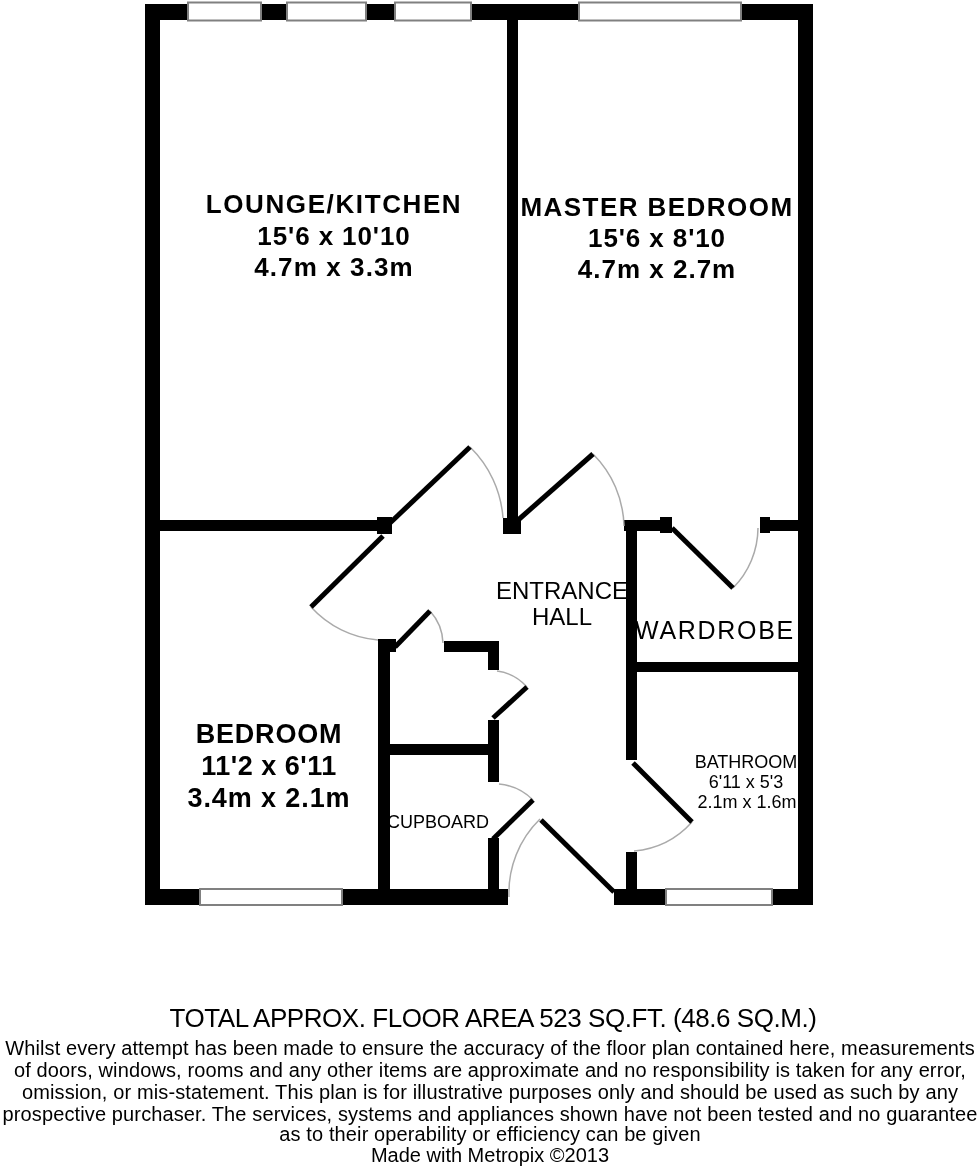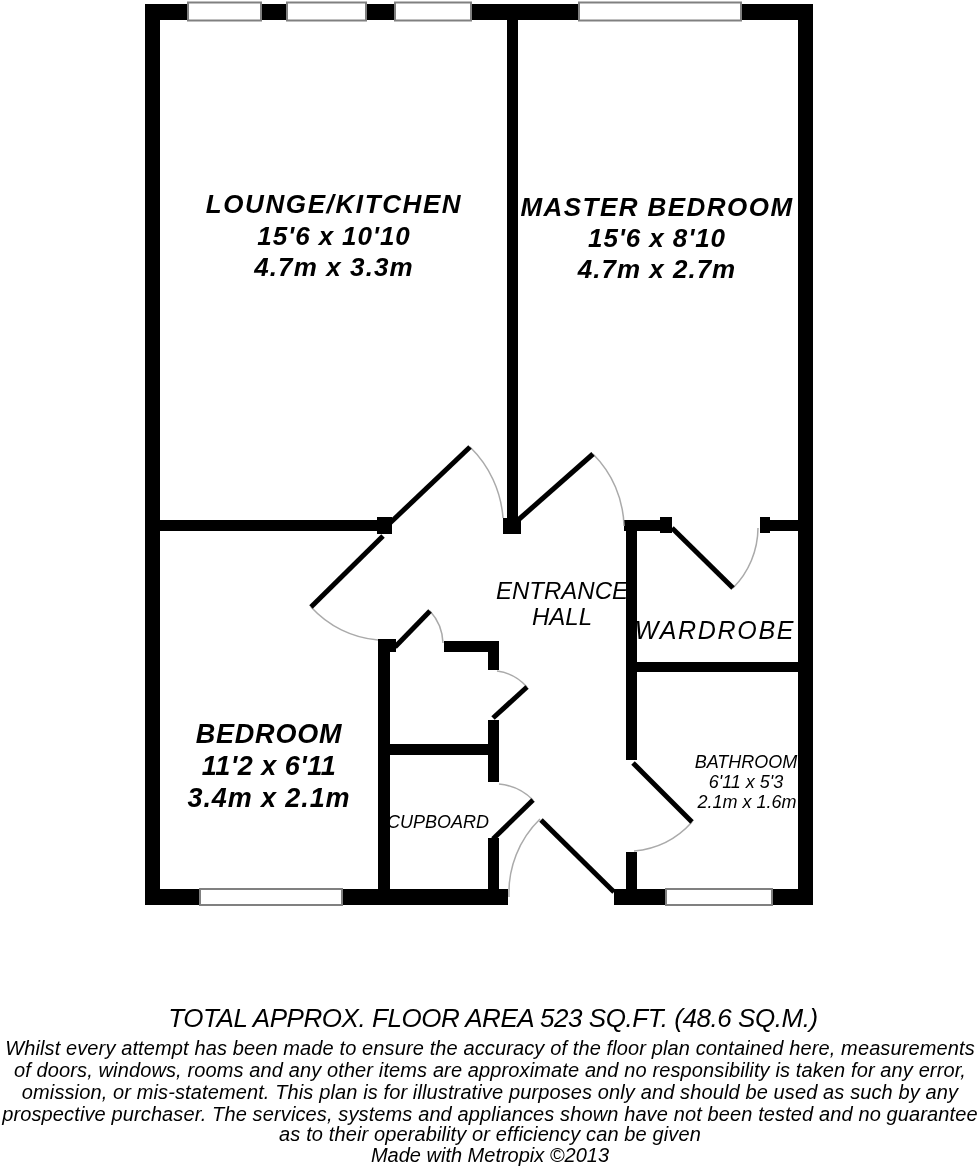--- a/index.html
+++ b/index.html
@@ -1,16 +1,16 @@
 <!DOCTYPE html>
 <html><head>
 <meta charset="utf-8">
 <style>
   html,body{margin:0;padding:0;background:#ffffff;}
-  .page{position:relative;width:980px;height:1176px;background:#ffffff;overflow:hidden;font-style:italic;}
+  .page{position:relative;width:980px;height:1176px;background:#ffffff;overflow:hidden;}
   svg{position:absolute;left:0;top:0;}
   text{font-family:"Liberation Sans", sans-serif;fill:#000;}
 </style>
 </head>
 <body>
 <div class="page">
 <svg width="980" height="1176" viewBox="0 0 980 1176">
 
   <g>
 

